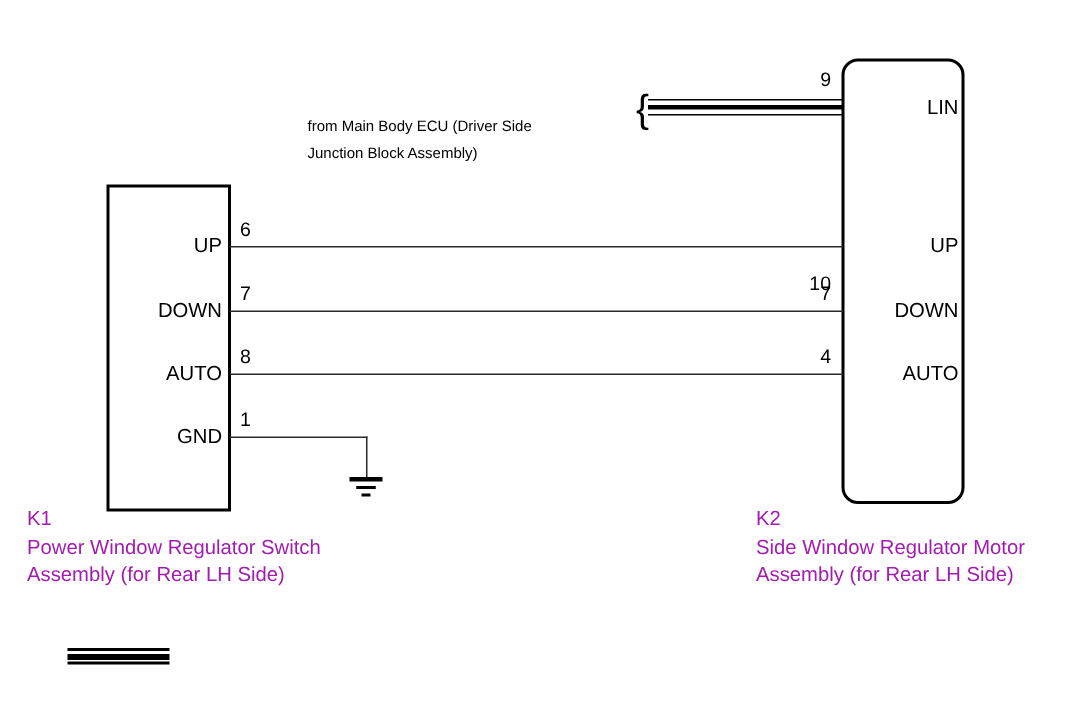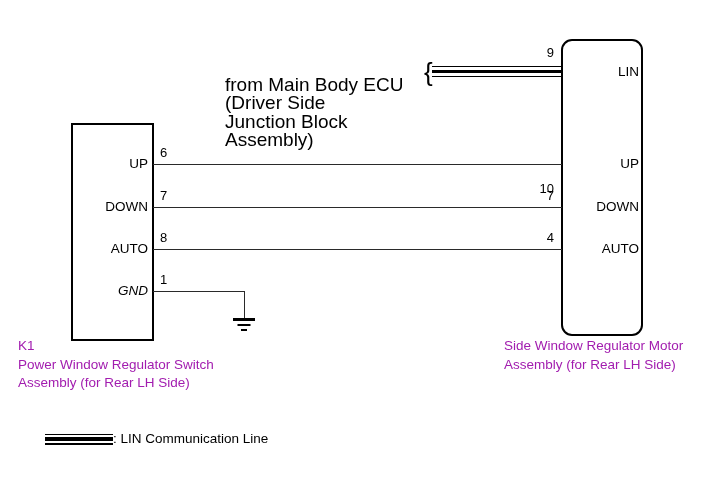--- a/index.html
+++ b/index.html
@@ -128,25 +128,24 @@
     left: 50%;
     transform: translateX(-50%);
   }
   .ground-symbol .gnd-bar-1 { top: 0;    width: 22px; height: 3px; }
   .ground-symbol .gnd-bar-2 { top: 5.5px;  width: 13px; height: 2.6px; }
   .ground-symbol .gnd-bar-3 { top: 10.5px; width: 6px;  height: 2.4px; }
 
   
   .text-block {
     position: absolute;
-    font-size: 19px;
+    font-size: 10px;
     line-height: 18.5px;
     color: #000000;
     white-space: pre-line;
-    margin-left: 20px;
   }
   .caption {
     position: absolute;
     font-size: 13.5px;
     line-height: 18.5px;
     color: #a21caf;
   }
   .caption .caption-line {
     display: block;
     white-space: nowrap;
@@ -207,21 +206,21 @@
     <div class="stripe-thin-top"></div>
     <div class="stripe-thick"></div>
     <div class="stripe-thin-bottom"></div>
   </div>
 
   <div class="connector-box" id="k1-box"></div>
 
   <div class="terminal-name right-aligned" style="left:76px; top:164px; width:72px;">UP</div>
   <div class="terminal-name right-aligned" style="left:76px; top:207px; width:72px;">DOWN</div>
   <div class="terminal-name right-aligned" style="left:76px; top:249px; width:72px;">AUTO</div>
-  <div class="terminal-name right-aligned" style="left:76px; top:291px; width:72px;font-style:italic;">GND</div>
+  <div class="terminal-name right-aligned" style="left:76px; top:291px; width:72px;">GND</div>
 
   <div class="pin-number num-left" style="left:160px; top:146px;">6</div>
   <div class="pin-number num-left" style="left:160px; top:189px;">7</div>
   <div class="pin-number num-left" style="left:160px; top:231px;">8</div>
   <div class="pin-number num-left" style="left:160px; top:273px;">1</div>
 
   <div class="caption" id="k1-caption" style="left:18px; top:337px;">
     <span class="caption-line">K1</span>
     <span class="caption-line">Power Window Regulator Switch</span>
     <span class="caption-line">Assembly (for Rear LH Side)</span>
@@ -233,20 +232,21 @@
   <div class="terminal-name left-aligned" style="left:567px; top:164px; width:72px;">UP</div>
   <div class="terminal-name left-aligned" style="left:567px; top:207px; width:72px;">DOWN</div>
   <div class="terminal-name left-aligned" style="left:567px; top:249px; width:72px;">AUTO</div>
 
   <div class="pin-number num-right" style="left:500px; top:46px; width:54px;">9</div>
   <div class="pin-number num-right" style="left:500px; top:146px; width:54px;margin-top:36px;">10</div>
   <div class="pin-number num-right" style="left:500px; top:189px; width:54px;">7</div>
   <div class="pin-number num-right" style="left:500px; top:231px; width:54px;">4</div>
 
   <div class="caption" id="k2-caption" style="left:504px; top:337px;">
+    <span class="caption-line">K2</span>
     <span class="caption-line">Side Window Regulator Motor</span>
     <span class="caption-line">Assembly (for Rear LH Side)</span>
   </div>
 
   <div class="wire-h" id="wire-up" style="left:153px; top:164px; width:409px;"></div>
   <div class="wire-h" id="wire-down" style="left:153px; top:207px; width:409px;"></div>
   <div class="wire-h" id="wire-auto" style="left:153px; top:249px; width:409px;"></div>
 
   <div class="wire-h" id="wire-gnd-horizontal" style="left:153px; top:291px; width:92px;"></div>
   <div class="wire-v" id="wire-gnd-vertical" style="left:244px; top:291px; height:28px;"></div>
@@ -256,16 +256,15 @@
     <div class="gnd-bar gnd-bar-2"></div>
     <div class="gnd-bar gnd-bar-3"></div>
   </div>
 
   <div id="legend">
     <div id="legend-symbol">
       <div class="stripe-thin-top"></div>
       <div class="stripe-thick"></div>
       <div class="stripe-thin-bottom"></div>
     </div>
-    <div id="legend-label">: LIN Communication Line</div>
   </div>
 
 </div>
 
 </body></html>

